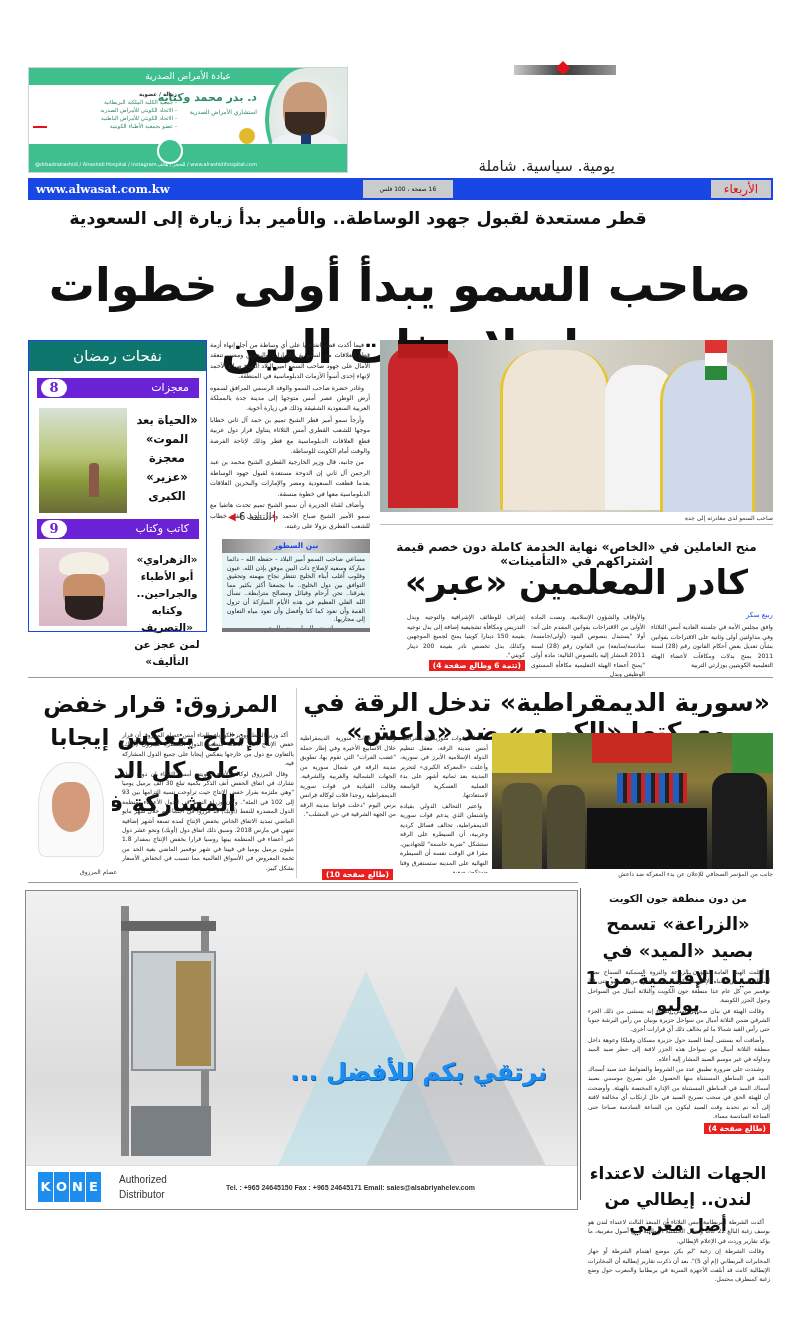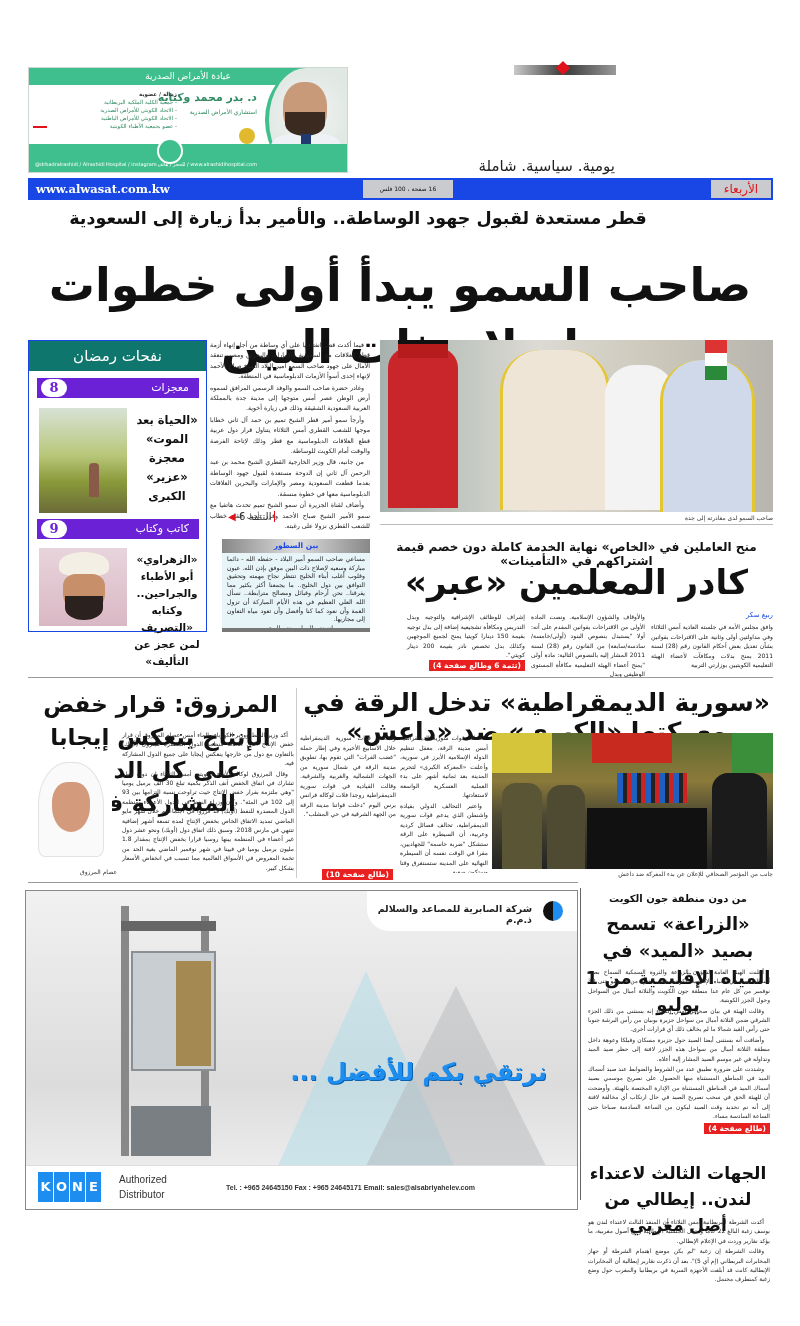--- a/index.html
+++ b/index.html
@@ -244,24 +244,20 @@
 <div class="abs caption" style="left:80px;top:868px;">عصام المرزوق</div>
 <div class="abs col-text" style="left:122px;top:730px;width:172px;font-size:6px;line-height:9.4px;">
   <p>أكد وزير النفط ووزير الكهرباء والماء أمس عصام المرزوق أن قرار خفض الإنتاج الذي اتخذته منظمة الدول المصدرة للبترول (أوبك) بالتعاون مع دول من خارجها ينعكس إيجابا على جميع الدول المشاركة فيه.</p>
   <p>وقال المرزوق لوكالة الأنباء الكويتية أمس الثلاثاء إن دولة قطر تشارك في اتفاق الخفض آنف الذكر بكمية تبلغ 30 ألف برميل يوميا "وهي ملتزمة بقرار خفض الإنتاج حيث تراوحت نسبة التزامها بين 93 إلى 102 في المئة". وكان وزراء النفط في الدول الأعضاء بمنظمة الدول المصدرة للنفط (أوبك) قد قرروا في اجتماعهم خلال شهر مايو الماضي تمديد الاتفاق الخاص بخفض الإنتاج لمدة تسعة أشهر إضافية تنتهي في مارس 2018. وسبق ذلك اتفاق دول (أوبك) ونحو عشر دول غير أعضاء في المنظمة بينها روسيا قرارا بخفض الإنتاج بمقدار 1.8 مليون برميل يوميا في فيينا في شهر نوفمبر الماضي بغية الحد من تخمة المعروض في الأسواق العالمية مما تسبب في انخفاض الأسعار بشكل كبير.</p>
 </div>
 <div class="hline" style="left:28px;top:882px;width:550px;background:#999;"></div>
 
 <div class="abs ad">
   <div class="tri1"></div>
   <div class="tri2"></div>
-  <div class="tab">
-    <div class="company">شركة الصابرية للمصاعد والسلالم ذ.م.م</div>
-    <div class="swirl"></div>
-  </div>
   <div class="elev">
     <div style="position:absolute;left:0;top:0;width:8px;height:250px;background:#888;"></div>
     <div style="position:absolute;left:80px;top:10px;width:8px;height:240px;background:#888;"></div>
     <div style="position:absolute;left:0;top:15px;width:95px;height:10px;background:#666;"></div>
     <div style="position:absolute;left:10px;top:45px;width:85px;height:120px;background:#c9ced2;border:2px solid #8a8f94;"></div>
     <div style="position:absolute;left:55px;top:55px;width:35px;height:105px;background:#a48a52;"></div>
     <div style="position:absolute;left:10px;top:200px;width:80px;height:50px;background:#7a7f84;"></div>
   </div>
   <div class="slogan">نرتقي بكم للأفضل ...</div>
   <div class="footer">

